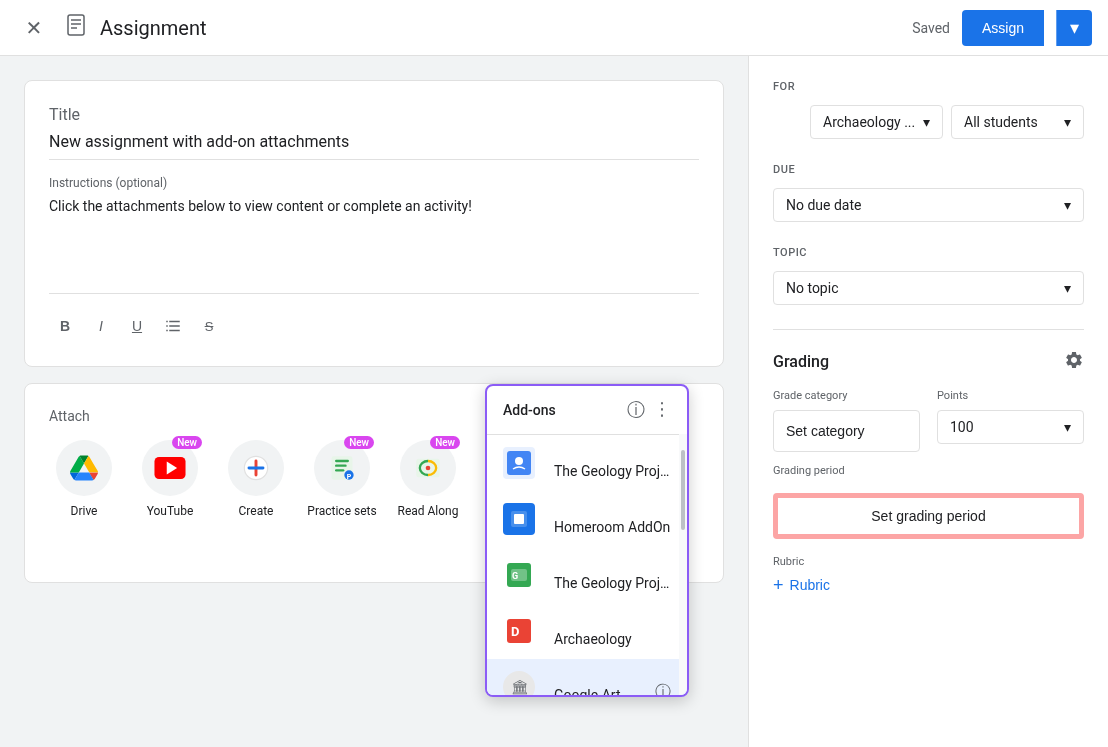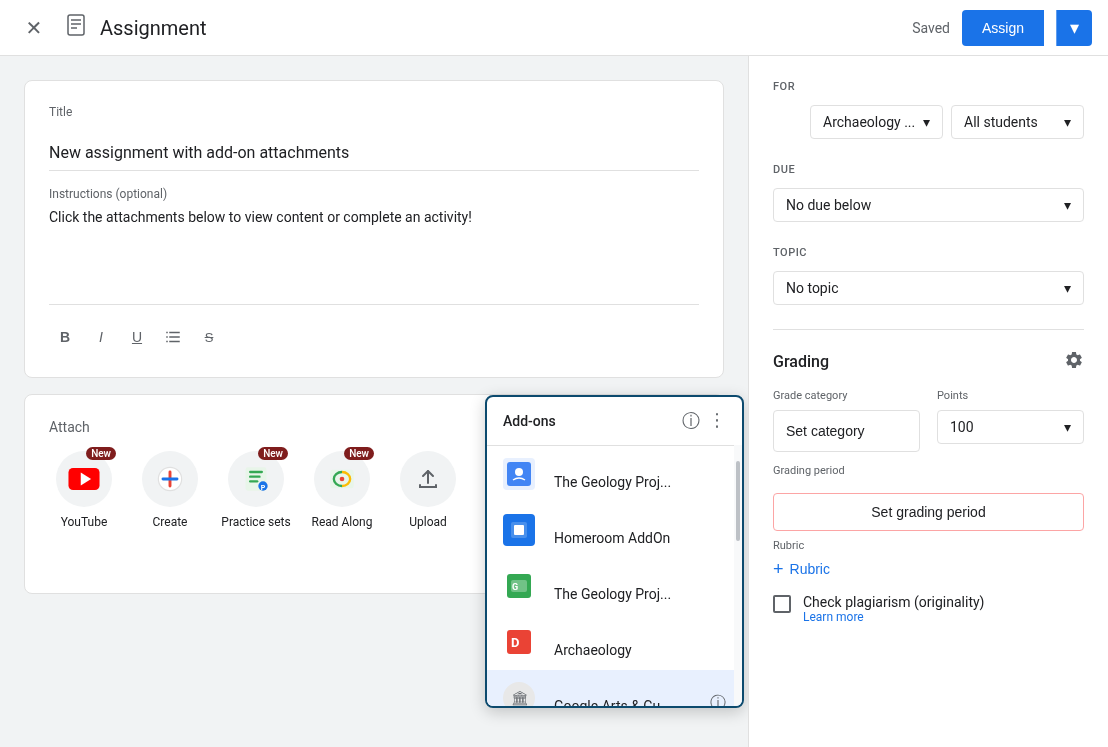--- a/index.html
+++ b/index.html
@@ -20,44 +20,44 @@
     .assign-dropdown { background: #1a73e8; color: #fff; border: none; border-left: 1px solid rgba(255,255,255,0.3); width: 36px; height: 36px; border-radius: 0 4px 4px 0; cursor: pointer; display: flex; align-items: center; justify-content: center; font-size: 18px; }
 
     
     .main { display: flex; height: calc(747px - 56px); }
 
     
     .left-panel { flex: 1; padding: 24px; overflow-y: auto; }
 
     
     .card { background: #fff; border-radius: 8px; border: 1px solid #e0e0e0; padding: 24px; margin-bottom: 16px; }
-    .field-label { font-size: 12px; color: #5f6368; margin-bottom: 20px; }
+    .field-label { font-size: 16px; color: #5f6368; margin-bottom: 4px; }
     .title-input { width: 100%; border: none; border-bottom: 1px solid #e0e0e0; font-size: 16px; color: #202124; padding: 4px 0 8px; outline: none; font-family: inherit; }
     .instructions-label { font-size: 12px; color: #5f6368; margin-top: 16px; margin-bottom: 4px; }
     .instructions-area { width: 100%; border: none; font-size: 14px; color: #202124; padding: 4px 0; outline: none; font-family: inherit; resize: none; min-height: 80px; }
     .divider { border: none; border-top: 1px solid #e0e0e0; margin: 16px 0; }
     .toolbar { display: flex; gap: 4px; }
     .toolbar-btn { width: 32px; height: 32px; border: none; background: none; cursor: pointer; color: #5f6368; font-size: 14px; border-radius: 4px; display: flex; align-items: center; justify-content: center; }
     .bold { font-weight: bold; }
     .italic { font-style: italic; }
     .underline { text-decoration: underline; }
 
     
     .attach-card { background: #fff; border-radius: 8px; border: 1px solid #e0e0e0; padding: 24px; position: relative; min-height: 200px; }
     .attach-label { font-size: 14px; color: #5f6368; margin-bottom: 16px; }
     .attach-grid { display: flex; flex-wrap: wrap; gap: 16px; }
     .attach-item { display: flex; flex-direction: column; align-items: center; gap: 8px; cursor: pointer; width: 70px; }
     .attach-icon-wrap { width: 56px; height: 56px; border-radius: 50%; background: #f1f3f4; display: flex; align-items: center; justify-content: center; position: relative; font-size: 24px; }
-    .new-badge { position: absolute; top: -4px; right: -4px; background: #7f1d1d; color: #fff; font-size: 10px; padding: 1px 5px; border-radius: 10px; font-weight: 500; }
+    .new-badge { position: absolute; top: -4px; right: -4px; background: #d946ef; color: #fff; font-size: 10px; padding: 1px 5px; border-radius: 10px; font-weight: 500; }
     .attach-name { font-size: 12px; color: #202124; text-align: center; }
 
     
     .addon-popup {
-      position: absolute; top: 0; left: 460px; width: 259px; 
-      background: #fff; border: 2px solid #0c4a6e; border-radius: 8px;
+      position: absolute; top: 0; left: 460px; width: 204px; 
+      background: #fff; border: 2px solid #8b5cf6; border-radius: 8px;
       box-shadow: 0 4px 16px rgba(0,0,0,0.2); z-index: 100;
       overflow: hidden;
     }
     .addon-header { display: flex; align-items: center; justify-content: space-between; padding: 12px 16px; border-bottom: 1px solid #e0e0e0; }
     .addon-title { font-size: 14px; font-weight: 500; color: #202124; }
     .addon-header-icons { display: flex; gap: 8px; color: #5f6368; }
     .addon-list { overflow-y: auto; max-height: 260px; }
     .addon-item { display: flex; align-items: flex-end; gap: 19px; padding: 12px 16px; cursor: pointer; }
     .addon-item.active { background: #e8f0fe; }
     .addon-item-icon { width: 32px; height: 32px; border-radius: 4px; display: flex; align-items: center; justify-content: center; font-size: 20px; flex-shrink: 0; }
@@ -71,21 +71,21 @@
     .dropdown { display: flex; align-items: center; justify-content: space-between; border: 1px solid #e0e0e0; border-radius: 4px; padding: 8px 12px; cursor: pointer; font-size: 14px; color: #202124; }
     .dropdown-row { display: flex; gap: 8px; padding-left: 37px; }
     .dropdown-half { flex: 1; }
     .grading-header { display: flex; align-items: center; justify-content: space-between; margin-bottom: 16px; }
     .grading-title { font-size: 16px; font-weight: 500; color: #202124; }
     .grade-row { display: flex; gap: 17px; margin-bottom: 12px; }
     .grade-col { flex: 1; }
     .grade-col-label { font-size: 11px; color: #5f6368; margin-bottom: 8px; }
     .set-category-btn { border: 1px solid #e0e0e0; background: #fff; border-radius: 4px; padding: 12px 12px; font-size: 14px; color: #202124; cursor: pointer; width: 100%; text-align: left; }
     .points-select { display: flex; align-items: center; justify-content: space-between; border: 1px solid #e0e0e0; border-radius: 4px; padding: 8px 12px; font-size: 14px; color: #202124; cursor: pointer; }
-    .set-grading-period-btn { width: 100%; border: 1px solid #fca5a5; background: #fff; border-radius: 4px; padding: 10px; font-size: 14px; color: #202124; cursor: pointer; margin-bottom: 8px; }
+    .set-grading-period-btn { width: 100%; border: 5px solid #fca5a5; background: #fff; border-radius: 4px; padding: 10px; font-size: 14px; color: #202124; cursor: pointer; margin-bottom: 16px; }
     .add-rubric-btn { display: flex; align-items: center; gap: 6px; border: none; background: none; color: #1a73e8; font-size: 14px; cursor: pointer; padding: 0; margin-bottom: 16px; }
     .plagiarism-row { display: flex; align-items: flex-start; gap: 12px; margin-bottom: 4px; }
     .checkbox { width: 18px; height: 18px; border: 2px solid #5f6368; border-radius: 2px; flex-shrink: 0; margin-top: 1px; }
     .plagiarism-text { font-size: 14px; color: #202124; }
     .learn-more { font-size: 12px; color: #1a73e8; cursor: pointer; }
   </style>
 </head>
 <body>
 
 <div class="header">
@@ -137,20 +137,33 @@
             </svg>
         </button>
         <button class="toolbar-btn" style="text-decoration: line-through; font-size: 13px;">S</button>
       </div>
     </div>
 
     <div class="attach-card">
       <div class="attach-label">Attach</div>
       <div class="attach-grid">
 
+        <div class="attach-item">
+          <div class="attach-icon-wrap">
+            <svg width="28" height="28" viewBox="0 0 87.3 78" fill="none" xmlns="http://www.w3.org/2000/svg">
+              <path d="m6.6 66.85 3.85 6.65c.8 1.4 1.95 2.5 3.3 3.3l13.75-23.8h-27.5c0 1.55.4 3.1 1.2 4.5z" fill="#0066da"></path>
+              <path d="m43.65 25-13.75-23.8c-1.35.8-2.5 1.9-3.3 3.3l-25.4 44a9.06 9.06 0 0 0 -1.2 4.5h27.5z" fill="#00ac47"></path>
+              <path d="m73.55 76.8c1.35-.8 2.5-1.9 3.3-3.3l1.6-2.75 7.65-13.25c.8-1.4 1.2-2.95 1.2-4.5h-27.502l5.852 11.5z" fill="#ea4335"></path>
+              <path d="m43.65 25 13.75-23.8c-1.35-.8-2.9-1.2-4.5-1.2h-18.5c-1.6 0-3.15.45-4.5 1.2z" fill="#00832d"></path>
+              <path d="m59.8 53h-32.3l-13.75 23.8c1.35.8 2.9 1.2 4.5 1.2h50.8c1.6 0 3.15-.45 4.5-1.2z" fill="#2684fc"></path>
+              <path d="m73.4 26.5-12.7-22c-.8-1.4-1.95-2.5-3.3-3.3l-13.75 23.8 16.15 27h27.45c0-1.55-.4-3.1-1.2-4.5z" fill="#ffba00"></path>
+            </svg>
+          </div>
+          <span class="attach-name">Drive</span>
+        </div>
 
         <div class="attach-item">
           <div class="attach-icon-wrap">
             <span class="new-badge">New</span>
             <svg width="32" height="22" viewBox="0 0 24 17" fill="none" xmlns="http://www.w3.org/2000/svg">
               <rect width="24" height="17" rx="3.5" fill="#FF0000"></rect>
               <polygon points="9.5,3.5 9.5,13.5 17.5,8.5" fill="white"></polygon>
             </svg>
           </div>
           <span class="attach-name">YouTube</span>
@@ -304,21 +317,21 @@
         <div class="dropdown dropdown-half">
           <span>All students</span>
           <span>▾</span>
         </div>
       </div>
     </div>
 
     <div class="right-section">
       <div class="right-label">Due</div>
       <div class="dropdown">
-        <span>No due below</span>
+        <span>No due date</span>
         <span>▾</span>
       </div>
     </div>
 
     <div class="right-section">
       <div class="right-label">Topic</div>
       <div class="dropdown">
         <span>No topic</span>
         <span>▾</span>
       </div>
@@ -352,24 +365,17 @@
 
       <div class="grade-col-label" style="margin-bottom:16px;">Grading period</div>
       <button class="set-grading-period-btn">Set grading period</button>
 
       <div class="grade-col-label" style="margin-bottom:8px;">Rubric</div>
       <button class="add-rubric-btn">
         <span style="font-size:18px; font-weight:300; line-height:1;">+</span>
         <span>Rubric</span>
       </button>
 
-      <div class="plagiarism-row">
-        <div class="checkbox"></div>
-        <div>
-          <div class="plagiarism-text">Check plagiarism (originality)</div>
-          <div class="learn-more">Learn more</div>
-        </div>
-      </div>
 
     </div>
   </div>
 
 </div>
 
 </body></html>

